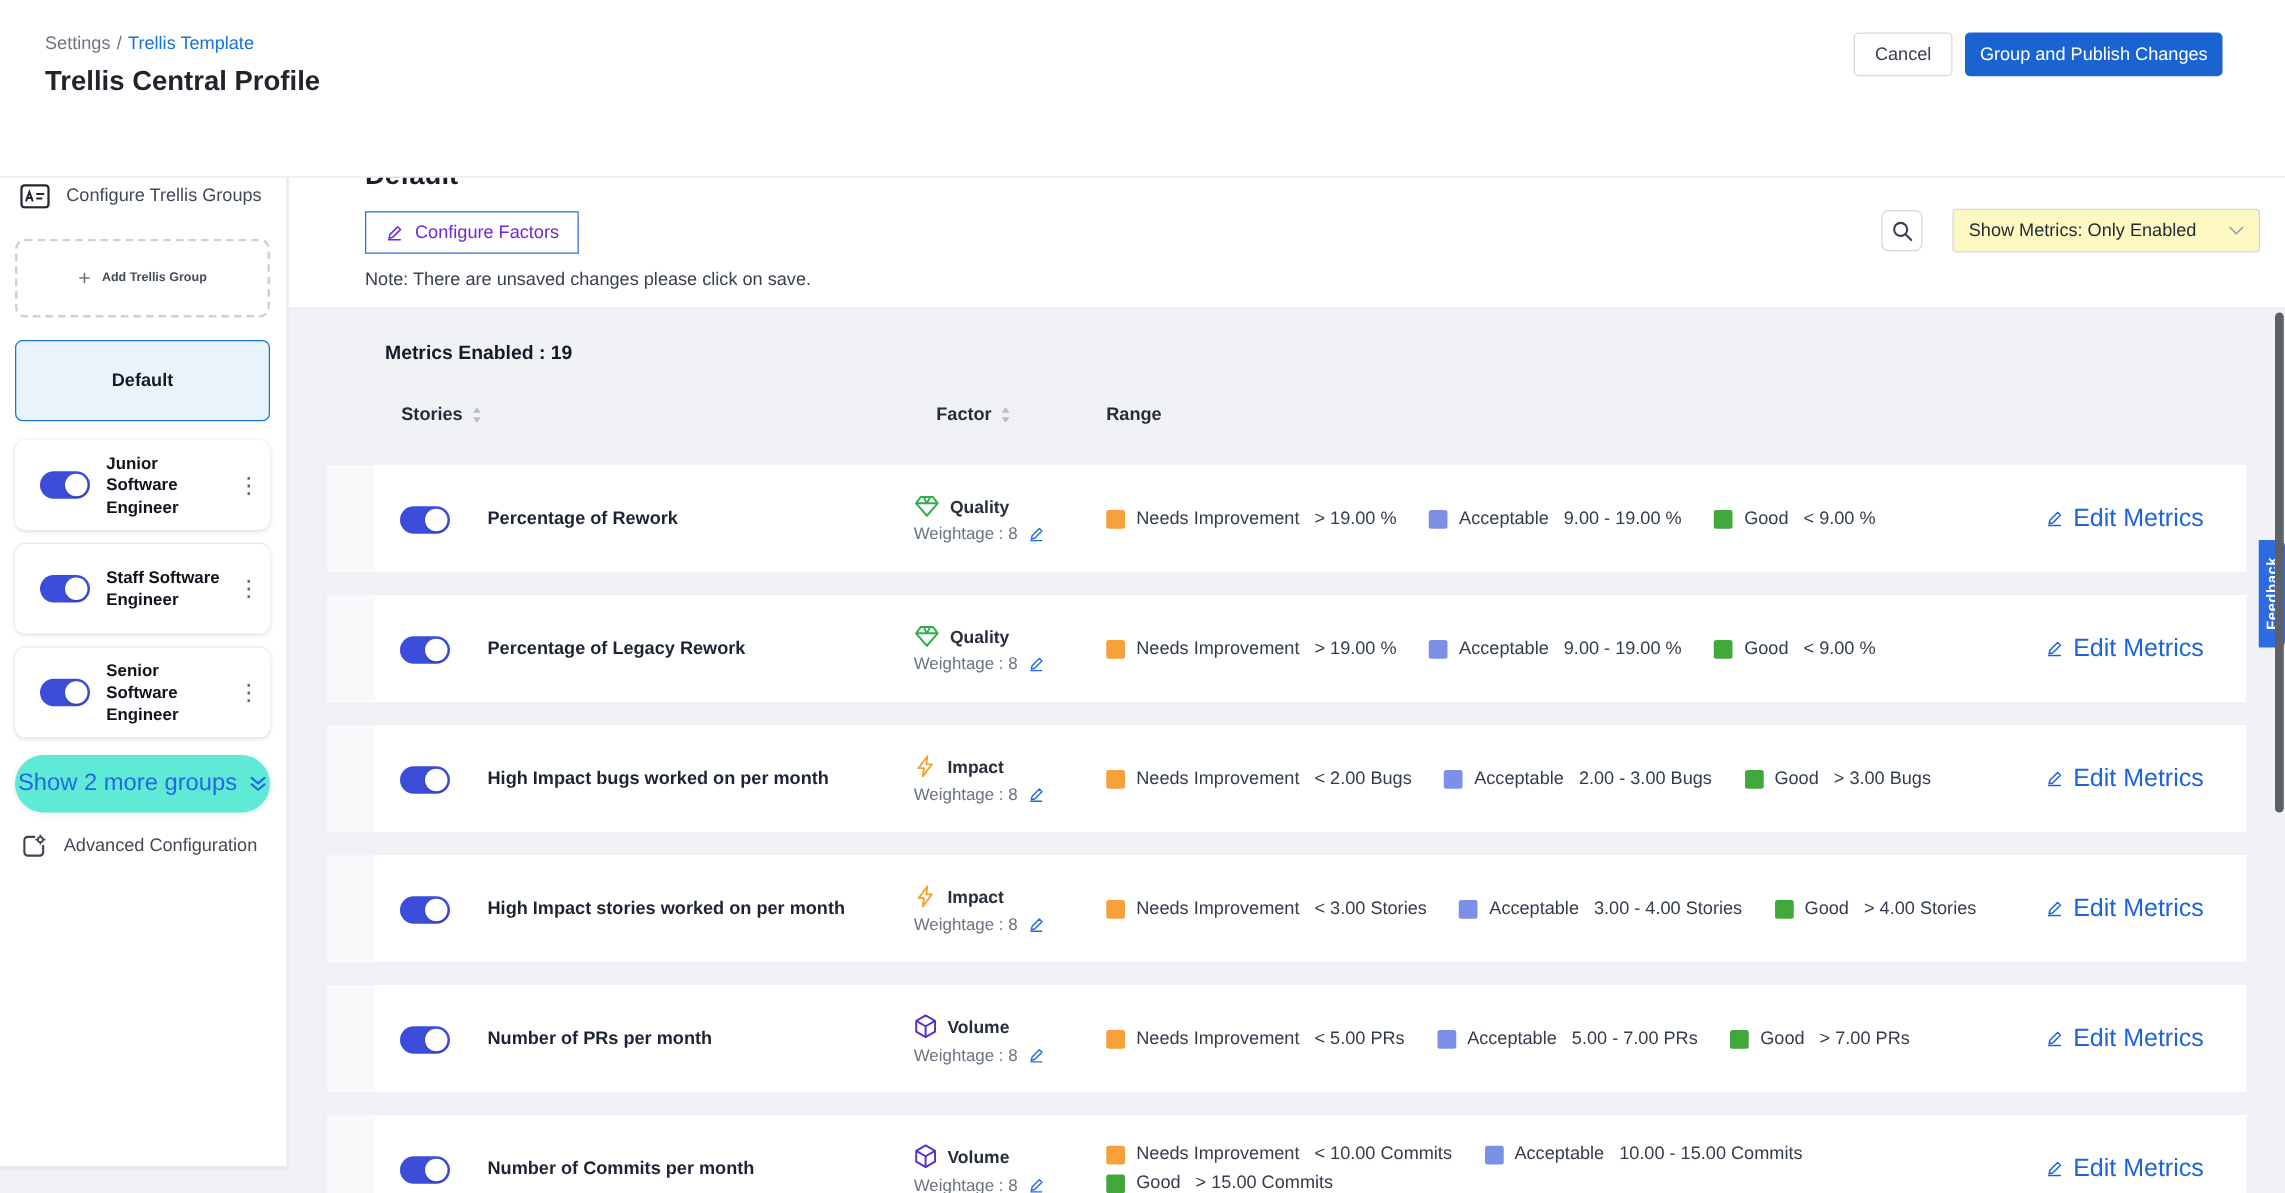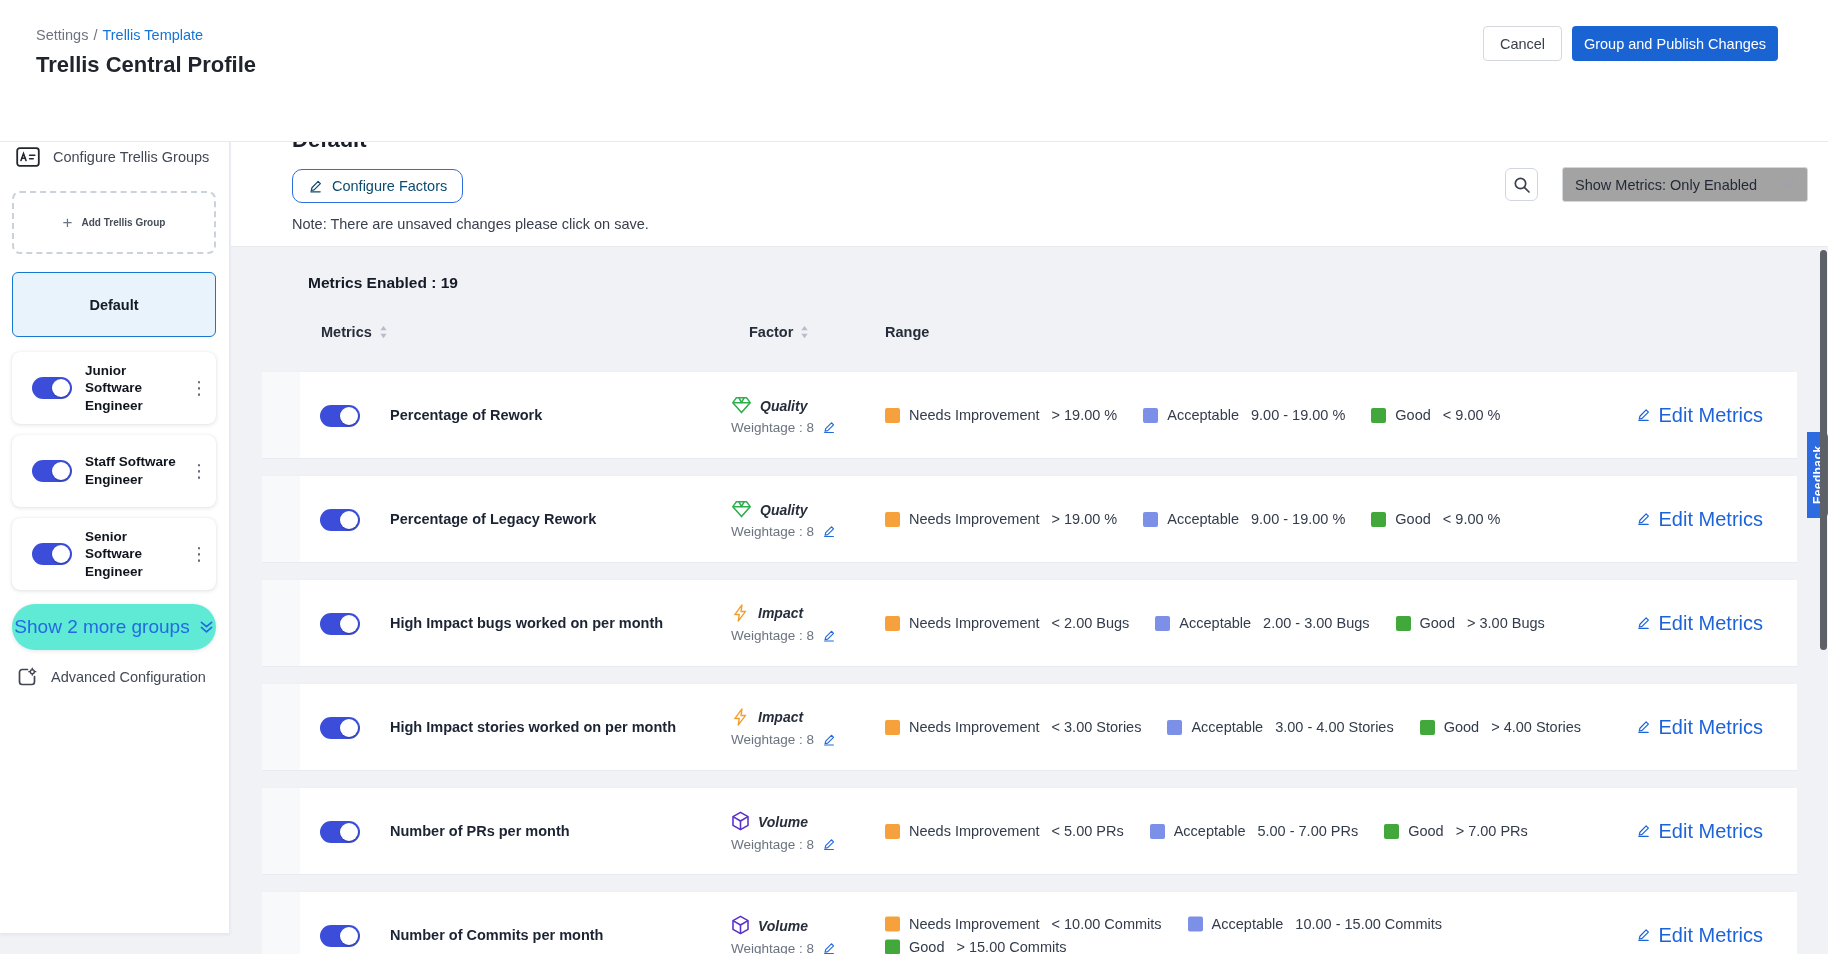--- a/index.html
+++ b/index.html
@@ -48,27 +48,27 @@
                justify-content:center; gap:9px; color:#2469e3; font-size:19px; cursor:pointer; }
   .advanced { position:absolute; left:16px; top:551px; display:flex; align-items:center; gap:13px;
               font-size:14.5px; color:#424956; cursor:pointer; }
   .advanced svg { color:#3f4653; }
 
   
   .main-head { position:absolute; left:231px; top:115px; width:1597px; height:132px; background:#fff;
                border-bottom:1px solid #e8eaee; z-index:1; }
   .group-title { position:absolute; left:61px; top:12px; font-size:22px; font-weight:700; color:#191e28; }
   .btn-configure { position:absolute; left:61px; top:54px; height:34px; padding:0 15px; background:#fff;
-                   border:1px solid #2c6de0; border-radius:10px; color:#0c4a6e; font-size:14.5px;
+                   border:1px solid #2c6de0; border-radius:0; color:#6d28d9; font-size:14.5px;
                    font-family:inherit; display:inline-flex; align-items:center; gap:9px; cursor:pointer; }
   .note { position:absolute; left:61px; top:101px; font-size:14.5px; color:#39404d; }
   .search-btn { position:absolute; left:1274px; top:53px; width:33px; height:33px; background:#fff;
                 border:1px solid #d2d7de; border-radius:6px; display:flex; align-items:center;
                 justify-content:center; cursor:pointer; color:#39414e; }
-  .filter-select { position:absolute; left:1331px; top:52px; width:246px; height:35px; background:#a3a3a3;
+  .filter-select { position:absolute; left:1331px; top:52px; width:246px; height:35px; background:#fef9c3;
                    border:1px solid #d2d7de; border-radius:3px; display:flex; align-items:center;
                    padding:0 12px; font-size:14.5px; color:#242b36; cursor:pointer; }
   .filter-select .sel-txt { flex:1; }
   .filter-select svg { color:#9aa2ae; }
 
   
   .content { position:absolute; left:231px; top:247px; width:1597px; height:917px; background:#f1f2f6;
              overflow:hidden; }
   .metrics-enabled { position:absolute; left:77px; top:27px; font-size:15.5px; font-weight:700; color:#141a26; }
   .cols { position:absolute; left:31px; top:77px; width:1535px; height:20px; font-size:14.5px;
@@ -78,21 +78,21 @@
   .col svg { color:#b7bdc9; }
 
   .rows-wrap { position:absolute; left:31px; top:124px; width:1535px; }
   .mrow { position:relative; height:88px; background:#fff; border-top:1px solid #eef0f3;
           border-bottom:1px solid #e7eaef; margin-bottom:16px; }
   .mrow::before { content:""; position:absolute; left:0; top:0; bottom:0; width:38px; background:#f8f9fb; }
   .cell-toggle { position:absolute; left:58px; top:33px; }
   .cell-name { position:absolute; left:128px; top:0; height:100%; width:320px; display:flex;
                align-items:center; font-size:14.5px; font-weight:700; color:#1c2434; line-height:1.3; }
   .cell-factor { position:absolute; left:469px; top:50%; transform:translateY(-50%); }
-  .factor-line { display:flex; align-items:center; gap:8px; font-size:14px; font-weight:700; color:#272e3b;font-style:italic; }
+  .factor-line { display:flex; align-items:center; gap:8px; font-size:14px; font-weight:700; color:#272e3b; }
   .ic-quality { color:#2fae4e; } .ic-impact { color:#f59f2f; } .ic-volume { color:#5a2ecb; }
   .weightage { margin-top:5px; display:flex; align-items:center; gap:8px; font-size:13.5px; color:#6a7380; }
   .pencil { color:#2369de; cursor:pointer; }
   .cell-range { position:absolute; left:623px; top:50%; transform:translateY(-50%); width:745px;
                 display:flex; flex-wrap:wrap; align-items:center; column-gap:26px; row-gap:7px; }
   .chip { display:inline-flex; align-items:center; gap:9px; font-size:14.5px; color:#333c4b; white-space:nowrap; }
   .chip .val { margin-left:3px; }
   .sq { width:15px; height:15px; border-radius:2px; flex:none; }
   .sq-ni { background:#f6a13c; } .sq-acc { background:#7d90e8; } .sq-good { background:#43a83c; }
   .cell-edit { position:absolute; right:34px; top:50%; transform:translateY(-50%); display:flex;
@@ -249,21 +249,21 @@
         <use href="#ic-chevd"></use>
       </svg>
   </div>
 </div>
 
 <div class="content">
   <div class="metrics-enabled">Metrics Enabled : 19</div>
 
   <div class="cols">
     <span class="col col-metrics">
-      <span>Metrics</span>
+      <span>Stories</span>
       <svg width="9" height="14">
           <use href="#ic-sort"></use>
         </svg>
     </span>
     <span class="col col-factor">
       <span>Factor</span>
       <svg width="9" height="14">
           <use href="#ic-sort"></use>
         </svg>
     </span>

